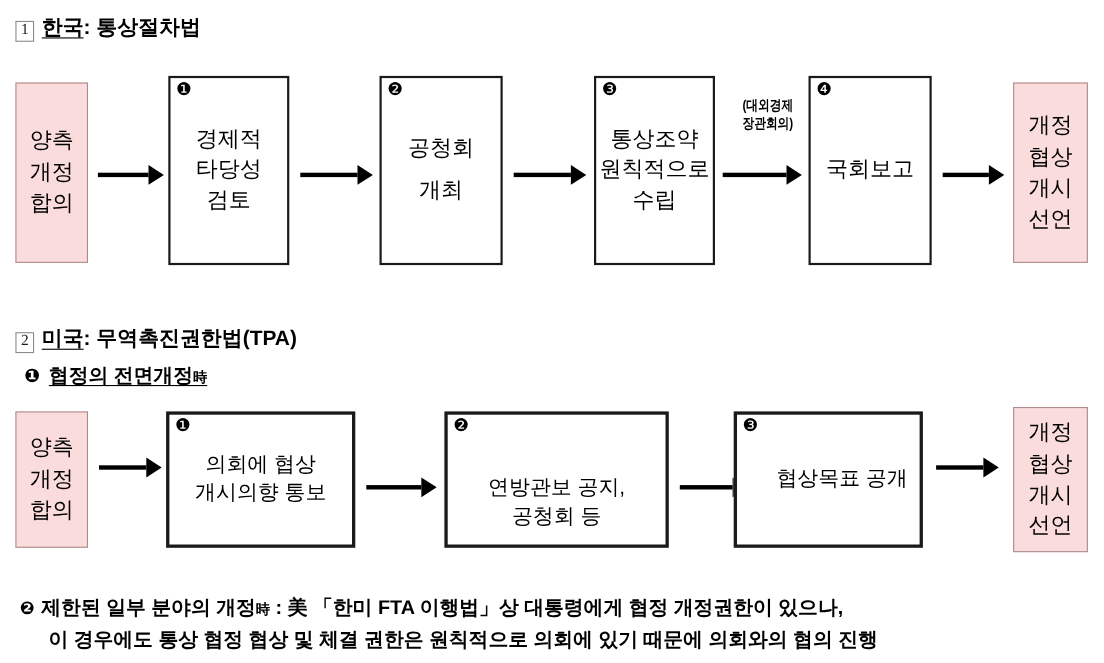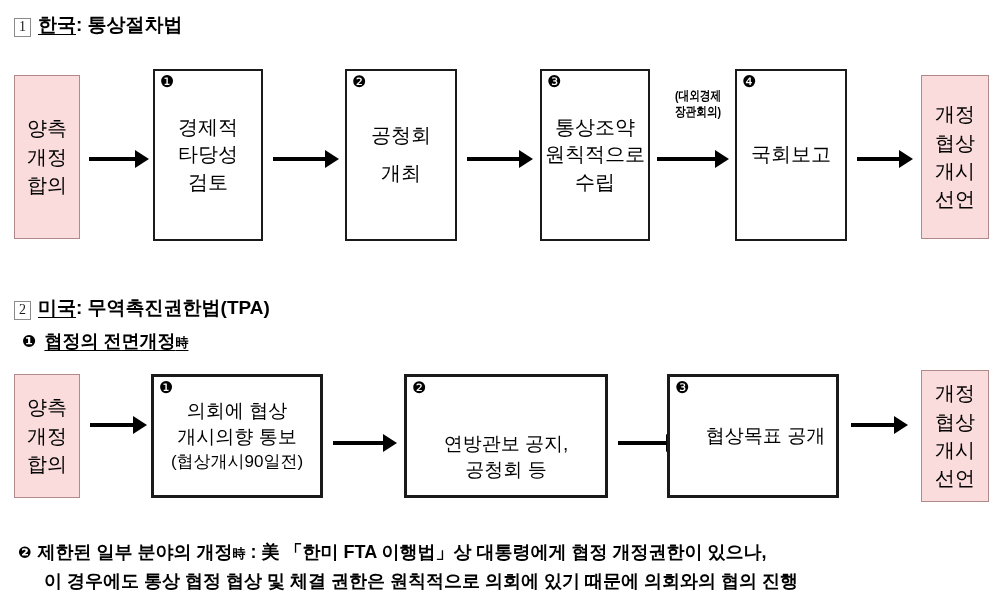--- a/index.html
+++ b/index.html
@@ -250,21 +250,20 @@
 
 <div class="arrow" style="left:90px; top:416px; width:57px; height:18px;">
   <div class="shaft"></div>
   <div class="head"></div>
 </div>
 
 <div class="box thick" style="left:151px; top:374px; width:172px; height:124px;">
   <span class="badge">❶</span>
   <div class="line" style="font-size:19px;">의회에  협상</div>
   <div class="line" style="font-size:19px;">개시의향  통보</div>
-  <div class="line small">(협상개시90일전)</div>
 </div>
 
 <div class="arrow" style="left:333px; top:434px; width:64px; height:18px;">
   <div class="shaft"></div>
   <div class="head"></div>
 </div>
 
 <div class="box thick" style="left:404px; top:374px; width:204px; height:124px;">
   <span class="badge">❷</span>
   <div class="line" style="font-size:19px;margin-top:42px;">연방관보  공지,</div>

